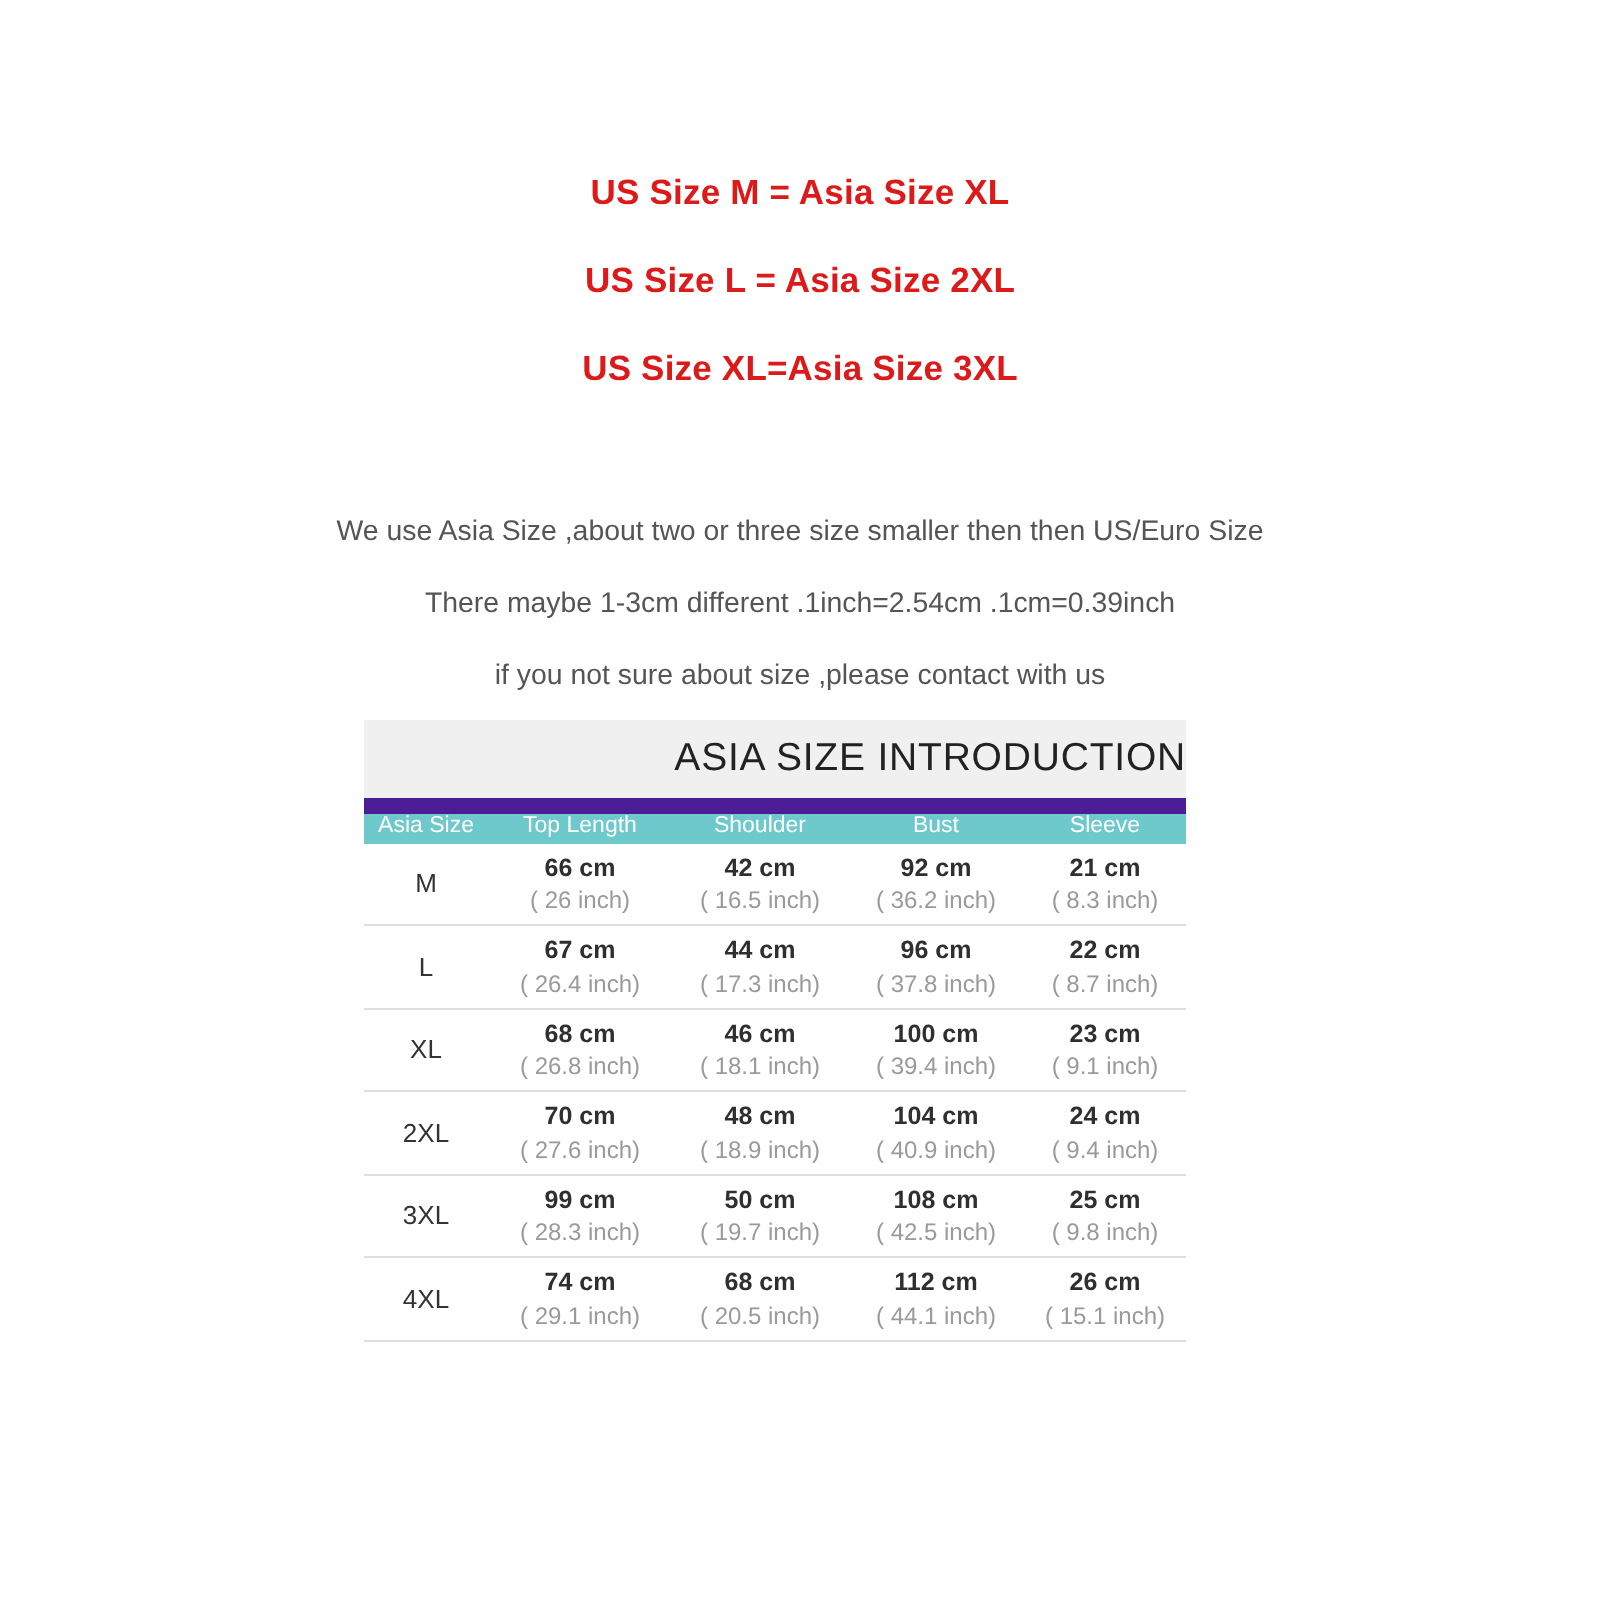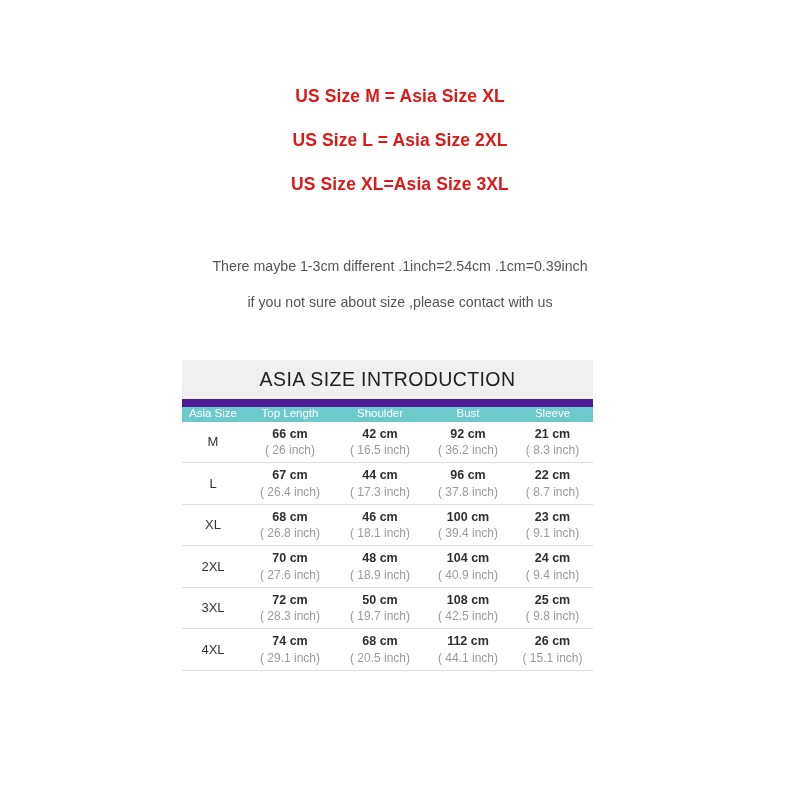--- a/index.html
+++ b/index.html
@@ -63,21 +63,21 @@
     position: absolute;
     left: 182px;
     top: 360px;
     width: 411px;
   }
 
   .table-title {
     background: #f0f0f0;
     color: #222222;
     font-size: 19.5px;
-    text-align: center;
+    text-align: right;
     letter-spacing: 0.4px;
     padding: 10px 0 9px 0;
     line-height: 1;
   }
 
   .table-head {
     background: #6ec9cc;
     border-top: 8px solid #4c1d95;
     display: flex;
     align-items: center;
@@ -139,20 +139,21 @@
 
 <div class="page">
 
   <div class="notes-red">
     <div class="note-red">US Size M = Asia Size XL</div>
     <div class="note-red">US Size L = Asia Size 2XL</div>
     <div class="note-red">US Size XL=Asia Size 3XL</div>
   </div>
 
   <div class="notes-gray">
+    <div class="note-gray">We use Asia Size ,about two or three size smaller then then US/Euro Size</div>
     <div class="note-gray">There maybe 1-3cm different .1inch=2.54cm .1cm=0.39inch</div>
     <div class="note-gray">if you not sure about size ,please contact with us</div>
   </div>
 
   <div class="size-table">
 
     <div class="table-title">ASIA SIZE INTRODUCTION</div>
 
     <div class="table-head">
       <div class="cell col-size">Asia Size</div>
@@ -250,21 +251,21 @@
           <span class="val-cm">24 cm</span>
           <span class="val-inch">( 9.4 inch)</span>
         </div>
       </div>
 
       <div class="table-row">
         <div class="cell col-size">
           <span class="size-label">3XL</span>
         </div>
         <div class="cell col-top">
-          <span class="val-cm">72 cm</span>
+          <span class="val-cm">99 cm</span>
           <span class="val-inch">( 28.3 inch)</span>
         </div>
         <div class="cell col-shoul">
           <span class="val-cm">50 cm</span>
           <span class="val-inch">( 19.7 inch)</span>
         </div>
         <div class="cell col-bust">
           <span class="val-cm">108 cm</span>
           <span class="val-inch">( 42.5 inch)</span>
         </div>

